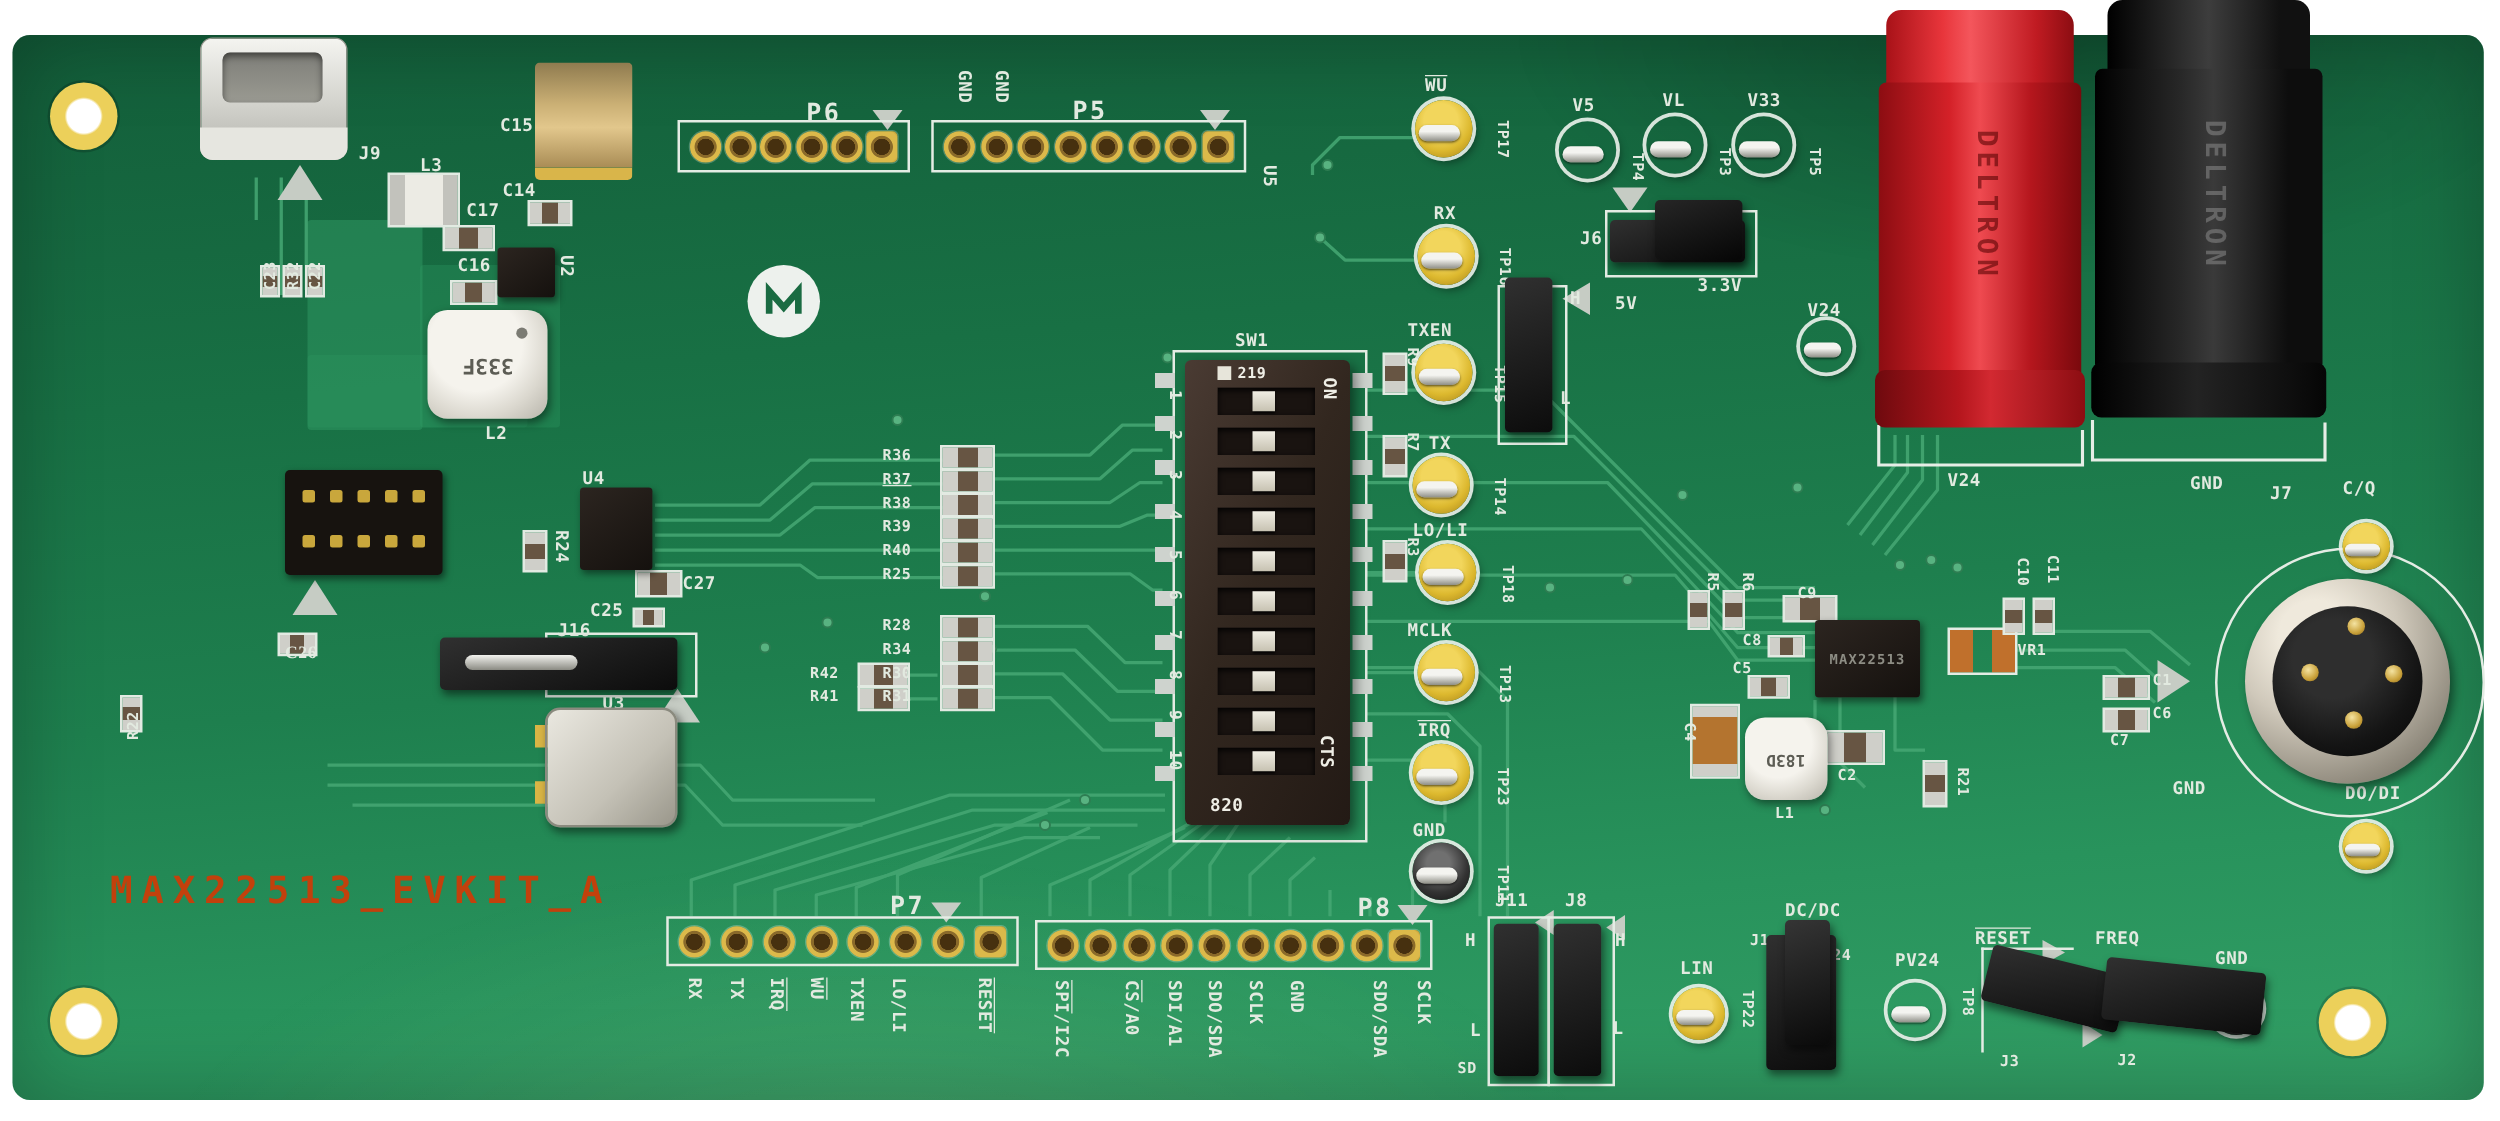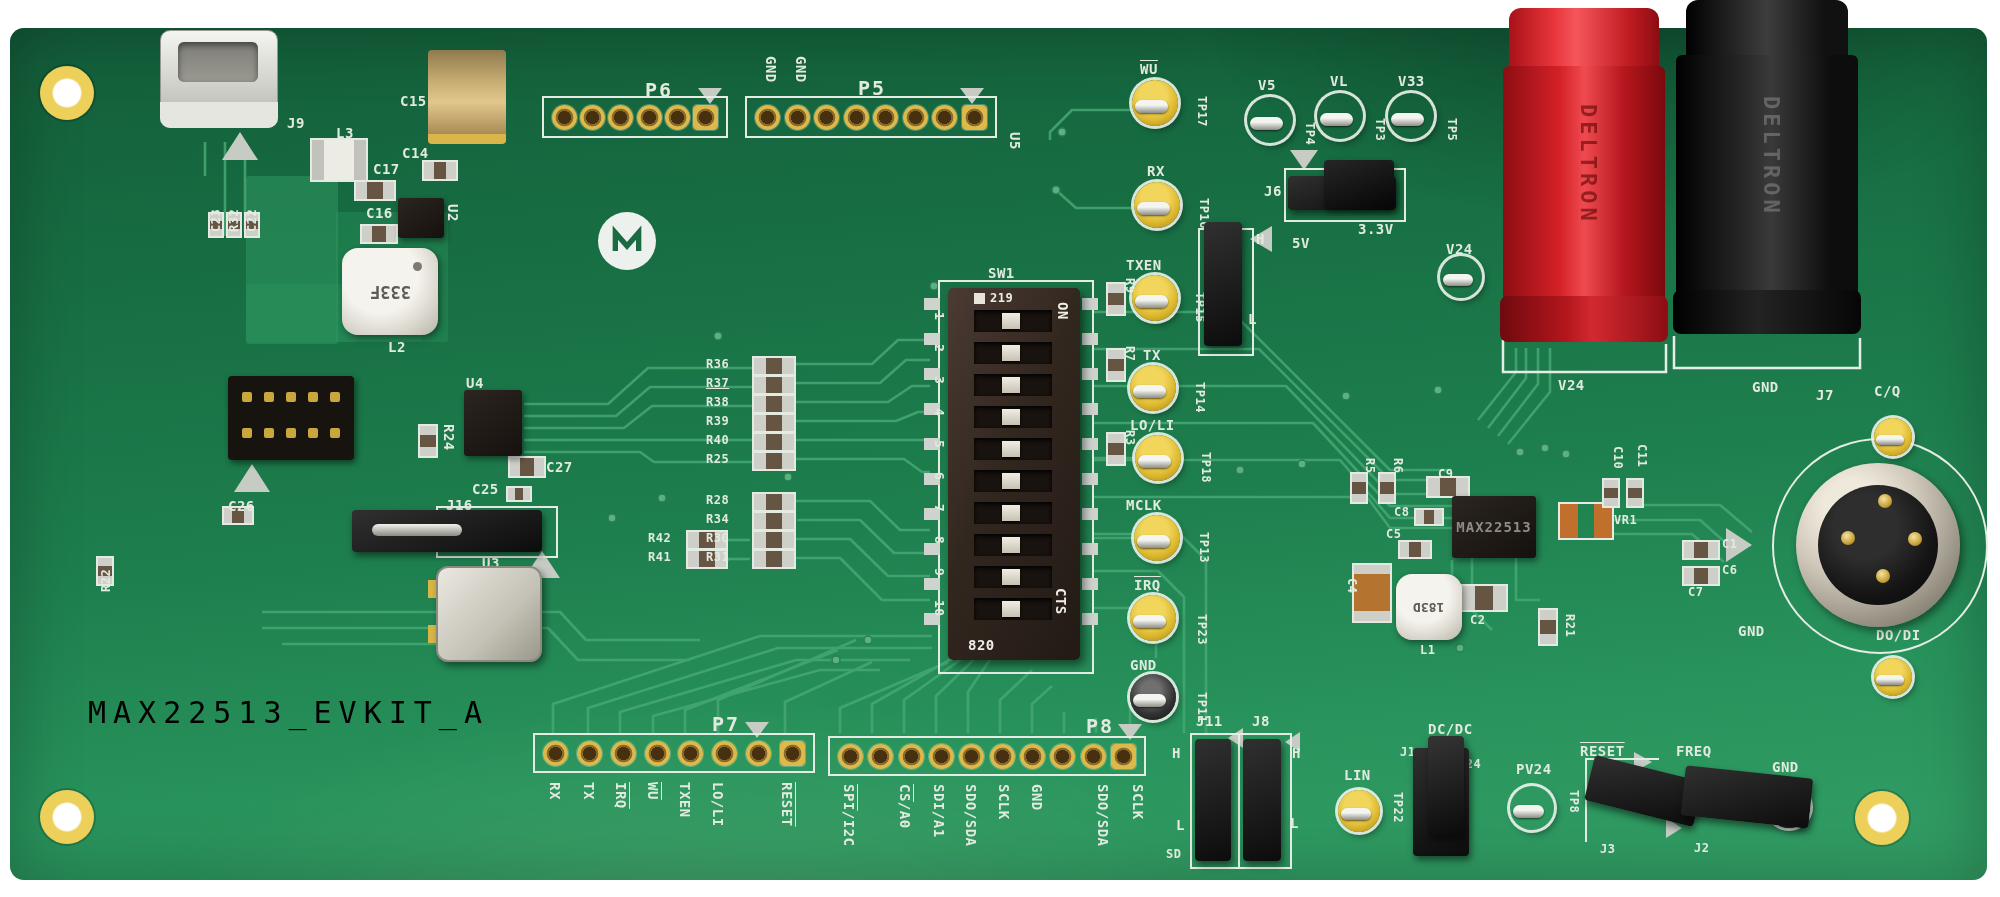--- a/index.html
+++ b/index.html
@@ -29,21 +29,21 @@
   .pin.sq{border-radius:4px;}
   .smd{position:absolute;border:2px solid #e2eae2;z-index:5;
        background:linear-gradient(90deg,#cfcfc9 0 30%,#675543 30% 70%,#cfcfc9 70% 100%);}
   .smd.vx{background:linear-gradient(180deg,#cfcfc9 0 30%,#675543 30% 70%,#cfcfc9 70% 100%);}
   .smd.tan{background:linear-gradient(90deg,#cfcfc9 0 26%,#a9order 26%,#a96a32 26% 74%,#cfcfc9 74% 100%);}
   .smd.lite{background:linear-gradient(90deg,#c2c2bc 0 22%,#ecebe4 22% 78%,#c2c2bc 78% 100%);}
   .smd.vtan{background:linear-gradient(180deg,#cfcfc9 0 16%,#b4742f 16% 82%,#cfcfc9 82% 100%);}
   .icdark{position:absolute;background:linear-gradient(145deg,#2c2520,#15110e);border-radius:3px;
        z-index:6;box-shadow:2px 3px 6px rgba(0,0,0,.45);}
   .icdark .mark{position:absolute;inset:0;display:flex;align-items:center;justify-content:center;
-       color:#8d8d84;font-size:14px;font-weight:700;letter-spacing:1px;}
+       color:#8d8d84;font-size:11px;font-weight:700;letter-spacing:1px;}
   .jblack{position:absolute;background:linear-gradient(160deg,#303030,#0c0c0c);border-radius:4px;
        z-index:7;box-shadow:2px 4px 7px rgba(0,0,0,.5);}
   .whiteind{position:absolute;border-radius:16px;z-index:6;display:flex;align-items:center;justify-content:center;
        background:radial-gradient(circle at 40% 32%,#f5f3ed 0 45%,#dbd8cf 70%,#b7b4aa 100%);
        box-shadow:2px 3px 7px rgba(0,0,0,.45);color:#5c5c54;font-weight:700;}
   .rot180{transform:rotate(180deg);}
   .tp{position:absolute;border-radius:50%;z-index:6;
       box-shadow:0 0 0 3px rgba(236,243,236,.9),3px 4px 7px rgba(0,0,0,.4);}
   .tp .loop{position:absolute;left:6%;top:44%;width:72%;height:28%;border-radius:8px;
       background:linear-gradient(180deg,#f4f4f0 0 40%,#8e8e86 100%);box-shadow:0 1px 2px rgba(0,0,0,.6);}
@@ -65,21 +65,21 @@
   .banana{position:absolute;z-index:8;}
   .banana .cap,.banana .body,.banana .flare{position:absolute;}
   .m12ring{position:absolute;border-radius:50%;z-index:7;
       background:radial-gradient(circle at 34% 28%,#efe9dc 0 18%,#cfc8ba 42%,#938d80 74%,#645f55 100%);
       box-shadow:3px 4px 8px rgba(0,0,0,.45);}
   .m12face{position:absolute;border-radius:50%;z-index:8;
       background:radial-gradient(circle at 40% 35%,#2e2e2e 0 30%,#141414 65%,#050505 100%);}
   .m12pin{position:absolute;width:14px;height:14px;border-radius:50%;z-index:9;
       background:radial-gradient(circle at 40% 35%,#f4e3a1,#c9a13a 60%,#8a671a);}
   .usb{position:absolute;z-index:8;}
-  #bname{font-size:30px;letter-spacing:7px;color:#000000;font-weight:400;}
+  #bname{font-size:30px;letter-spacing:7px;color:#c2410c;font-weight:700;}
   .logo-circle{position:absolute;width:58px;height:58px;border-radius:50%;background:#edf1ed;z-index:6;
       display:flex;align-items:center;justify-content:center;}
   .logo-text{position:absolute;z-index:6;color:#e9efe9;font-family:"DejaVu Sans",sans-serif;
       font-weight:700;font-size:27px;line-height:26px;letter-spacing:0;}
   .logo-text sup{font-size:10px;}
   .dnum{font-size:13px;}
 </style>
 </head>
 <body>
 
@@ -254,21 +254,21 @@
         <i style="width:10px;height:10px;background:#c9a73c;border-radius:2px;"></i>
     </div>
     <div style="position:absolute;left:14px;top:52px;width:98px;height:14px;display:flex;justify-content:space-between;">
       <i style="width:10px;height:10px;background:#c9a73c;border-radius:2px;"></i>
         <i style="width:10px;height:10px;background:#c9a73c;border-radius:2px;"></i>
         <i style="width:10px;height:10px;background:#c9a73c;border-radius:2px;"></i>
         <i style="width:10px;height:10px;background:#c9a73c;border-radius:2px;"></i>
         <i style="width:10px;height:10px;background:#c9a73c;border-radius:2px;"></i>
     </div>
   </div>
-  <div class="sk" style="left:228px;top:499px;">C26</div>
+  <div class="sk" style="left:228px;top:516px;font-family:Liberation Serif, serif;">C26</div>
   <div class="smd" style="left:222px;top:506px;width:28px;height:15px;"></div>
   <div class="sk vu small" style="left:100px;top:592px;">R22</div>
   <div class="smd vx" style="left:96px;top:556px;width:14px;height:26px;"></div>
 
   <div class="sk" style="left:466px;top:376px;">U4</div>
   <div class="icdark" style="left:464px;top:390px;width:58px;height:66px;"></div>
   <div class="sk v" style="left:456px;top:424px;">R24</div>
   <div class="smd vx" style="left:418px;top:424px;width:16px;height:30px;"></div>
   <div class="sk" style="left:546px;top:460px;">C27</div>
   <div class="smd" style="left:508px;top:456px;width:34px;height:18px;"></div>

